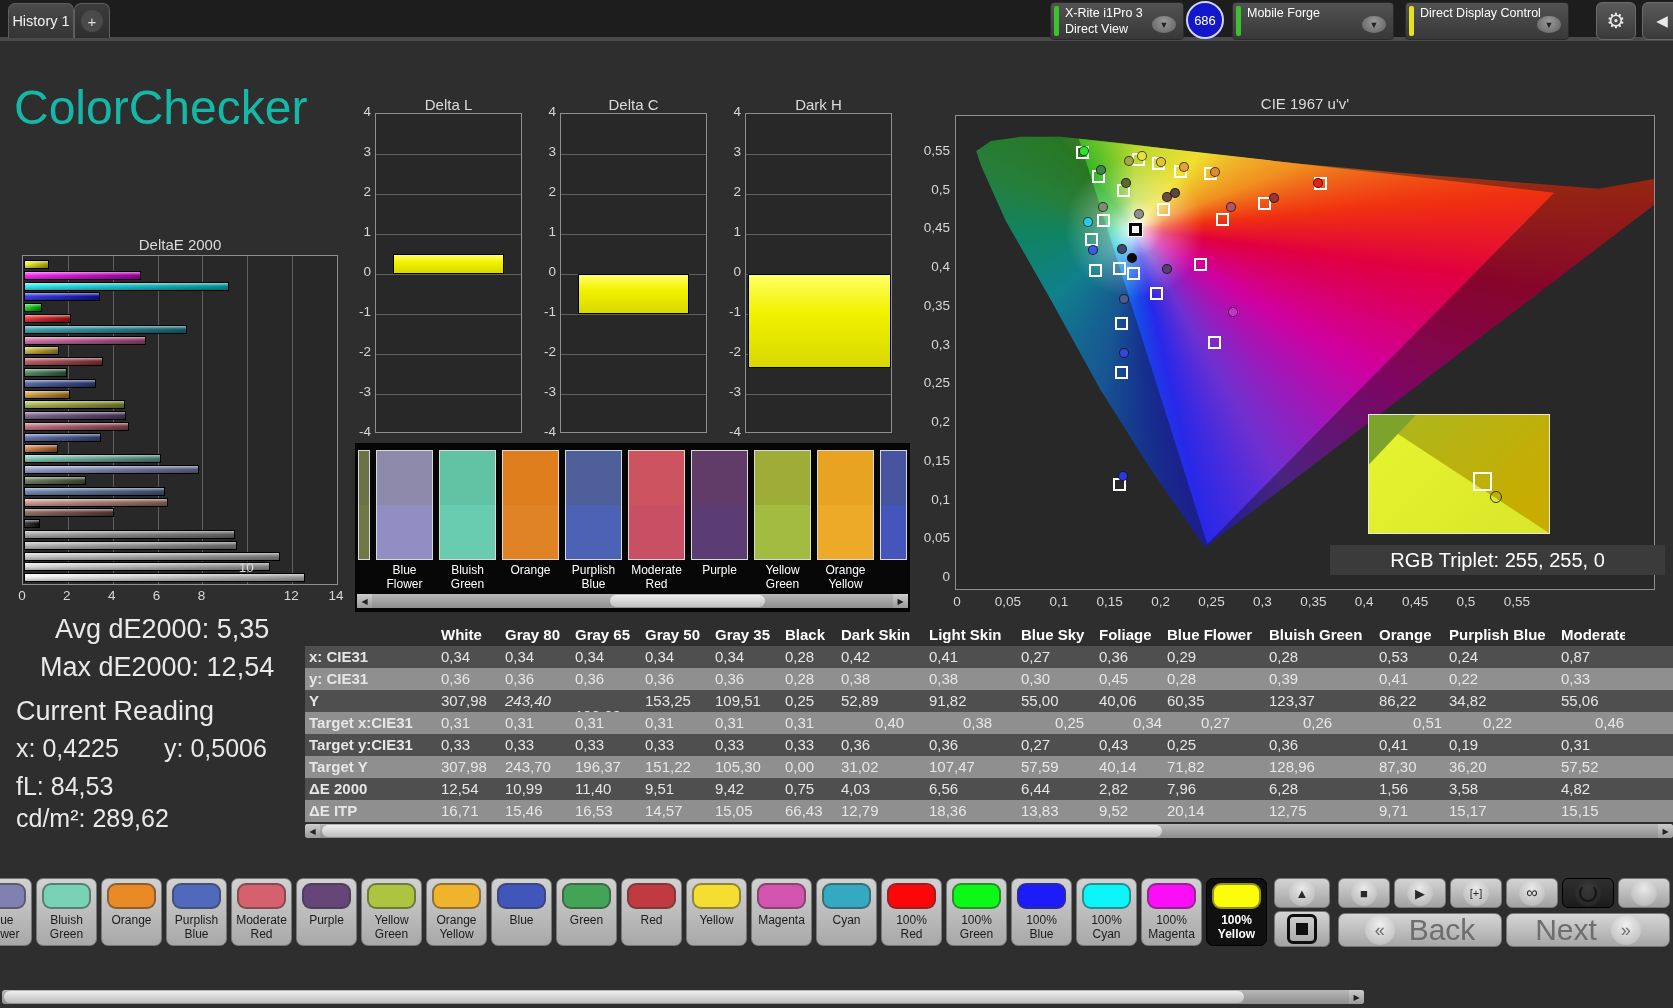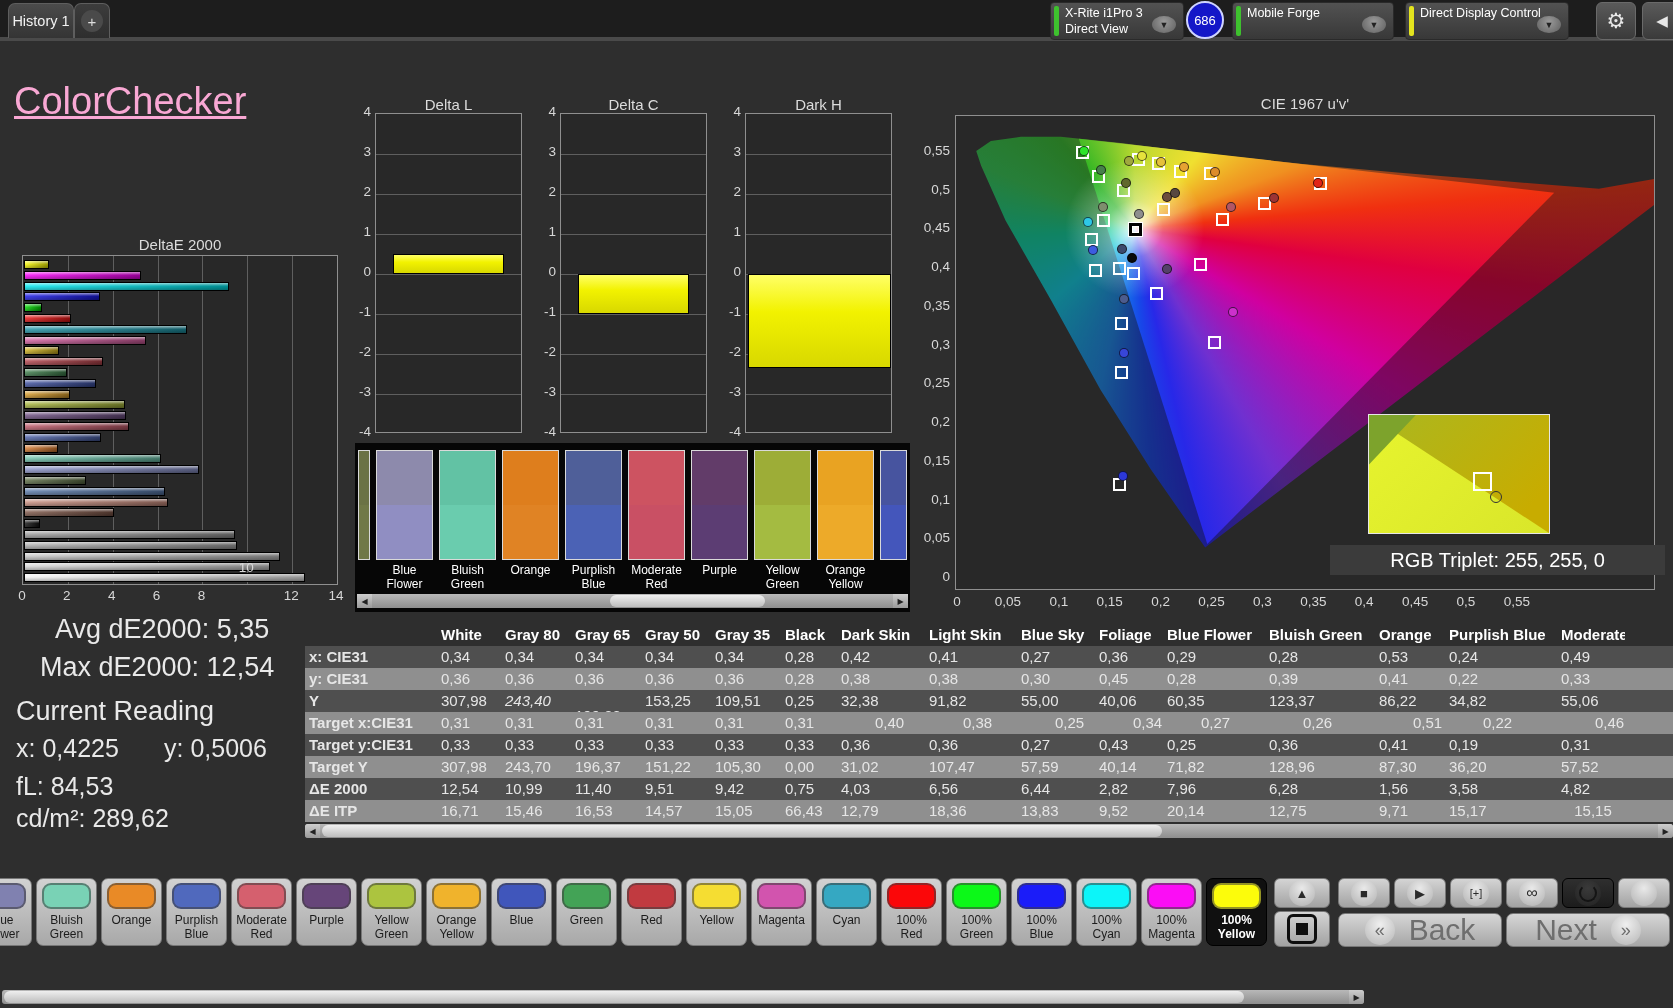--- a/index.html
+++ b/index.html
@@ -25,21 +25,21 @@
        background:radial-gradient(circle at 50% 35%,#9a9a9a,#5f5f5f);display:flex;align-items:center;
        justify-content:center;font-size:9px;color:#222;}
   .badge{position:absolute;top:1px;width:38px;height:38px;border-radius:50%;background:#1417c8;
        border:2px solid #cfd4ff;box-sizing:border-box;display:flex;align-items:center;justify-content:center;
        font-size:13px;color:#fff;}
   .sq-btn{position:absolute;top:2px;height:36px;background:linear-gradient(#5a5a5a,#3a3a3a);
        border:1px solid #6a6a6a;border-radius:6px;display:flex;align-items:center;justify-content:center;
        color:#e8e8e8;}
 
   
-  .main-title{position:absolute;left:14px;top:80px;font-size:38px;color:#f9a8d4;text-decoration:underline;}
+  .main-title{position:absolute;left:14px;top:80px;font-size:48px;color:#14b8a6;}
   .stat{position:absolute;color:#e9e9e9;white-space:nowrap;}
 
   
   .plot{position:absolute;background:#282828;border:1px solid #8f8f8f;box-sizing:border-box;overflow:hidden;}
   .chart-title{position:absolute;font-size:15px;color:#dcdcdc;text-align:center;}
   .gridv{position:absolute;top:0;bottom:0;width:1px;background:#5f5f5f;}
   .gridh{position:absolute;left:0;right:0;height:1px;background:#5f5f5f;}
   .tick-label{position:absolute;font-size:13.5px;color:#d8d8d8;text-align:center;}
   .tick-label.right{text-align:right;}
   .debar{position:absolute;left:1px;height:7px;border:1px solid #000;}
@@ -473,21 +473,21 @@
         <div class="tcell" style="width: 70px;">0,34</div>
         <div class="tcell" style="width: 56px;">0,28</div>
         <div class="tcell" style="width: 88px;">0,42</div>
         <div class="tcell" style="width: 92px;">0,41</div>
         <div class="tcell" style="width: 78px;">0,27</div>
         <div class="tcell" style="width: 68px;">0,36</div>
         <div class="tcell" style="width: 102px;">0,29</div>
         <div class="tcell" style="width: 110px;">0,28</div>
         <div class="tcell" style="width: 70px;">0,53</div>
         <div class="tcell" style="width: 112px;">0,24</div>
-        <div class="tcell" style="width: 68px;">0,49</div>
+        <div class="tcell" style="width: 68px;">0,87</div>
       </div>
       <div class="trow" style="background: rgb(143, 143, 143);">
         <div class="tcell rlabel" style="width: 132px;">y: CIE31</div>
         <div class="tcell" style="width: 64px;">0,36</div>
         <div class="tcell" style="width: 70px;">0,36</div>
         <div class="tcell" style="width: 70px;">0,36</div>
         <div class="tcell" style="width: 70px;">0,36</div>
         <div class="tcell" style="width: 70px;">0,36</div>
         <div class="tcell" style="width: 56px;">0,28</div>
         <div class="tcell" style="width: 88px;">0,38</div>
@@ -501,21 +501,21 @@
         <div class="tcell" style="width: 68px;">0,33</div>
       </div>
       <div class="trow" style="background: rgb(79, 79, 79);">
         <div class="tcell rlabel" style="width: 132px;">Y</div>
         <div class="tcell" style="width: 64px;">307,98</div>
         <div class="tcell" style="width: 70px; font-style: italic;">243,40</div>
         <div class="tcell" style="width: 70px; margin-top: 15px;">199,38</div>
         <div class="tcell" style="width: 70px;">153,25</div>
         <div class="tcell" style="width: 70px;">109,51</div>
         <div class="tcell" style="width: 56px;">0,25</div>
-        <div class="tcell" style="width: 88px;">32,38</div>
+        <div class="tcell" style="width: 88px;">52,89</div>
         <div class="tcell" style="width: 92px;">91,82</div>
         <div class="tcell" style="width: 78px;">55,00</div>
         <div class="tcell" style="width: 68px;">40,06</div>
         <div class="tcell" style="width: 102px;">60,35</div>
         <div class="tcell" style="width: 110px;">123,37</div>
         <div class="tcell" style="width: 70px;">86,22</div>
         <div class="tcell" style="width: 112px;">34,82</div>
         <div class="tcell" style="width: 68px;">55,06</div>
       </div>
       <div class="trow" style="background: rgb(143, 143, 143);">
@@ -599,21 +599,21 @@
         <div class="tcell" style="width: 70px;">15,05</div>
         <div class="tcell" style="width: 56px;">66,43</div>
         <div class="tcell" style="width: 88px;">12,79</div>
         <div class="tcell" style="width: 92px;">18,36</div>
         <div class="tcell" style="width: 78px;">13,83</div>
         <div class="tcell" style="width: 68px;">9,52</div>
         <div class="tcell" style="width: 102px;">20,14</div>
         <div class="tcell" style="width: 110px;">12,75</div>
         <div class="tcell" style="width: 70px;">9,71</div>
         <div class="tcell" style="width: 112px;">15,17</div>
-        <div class="tcell" style="width: 68px; text-align: center;">15,15</div>
+        <div class="tcell" style="width: 68px;">15,15</div>
       </div>
     </div>
   <div class="hscroll" style="left:305px;top:824px;width:1368px;">
     <div class="arr" style="left:0;border-radius:3px 0 0 3px;">◀</div>
     <div class="thumb" style="left:17px;width:840px;"></div>
     <div class="arr" style="right:0;border-radius:0 3px 3px 0;">▶</div>
   </div>
 
   <div id="bottom-buttons">
       <div class="cbtn" style="left: -29px; top: 878px; width: 61px; height: 68px;">

